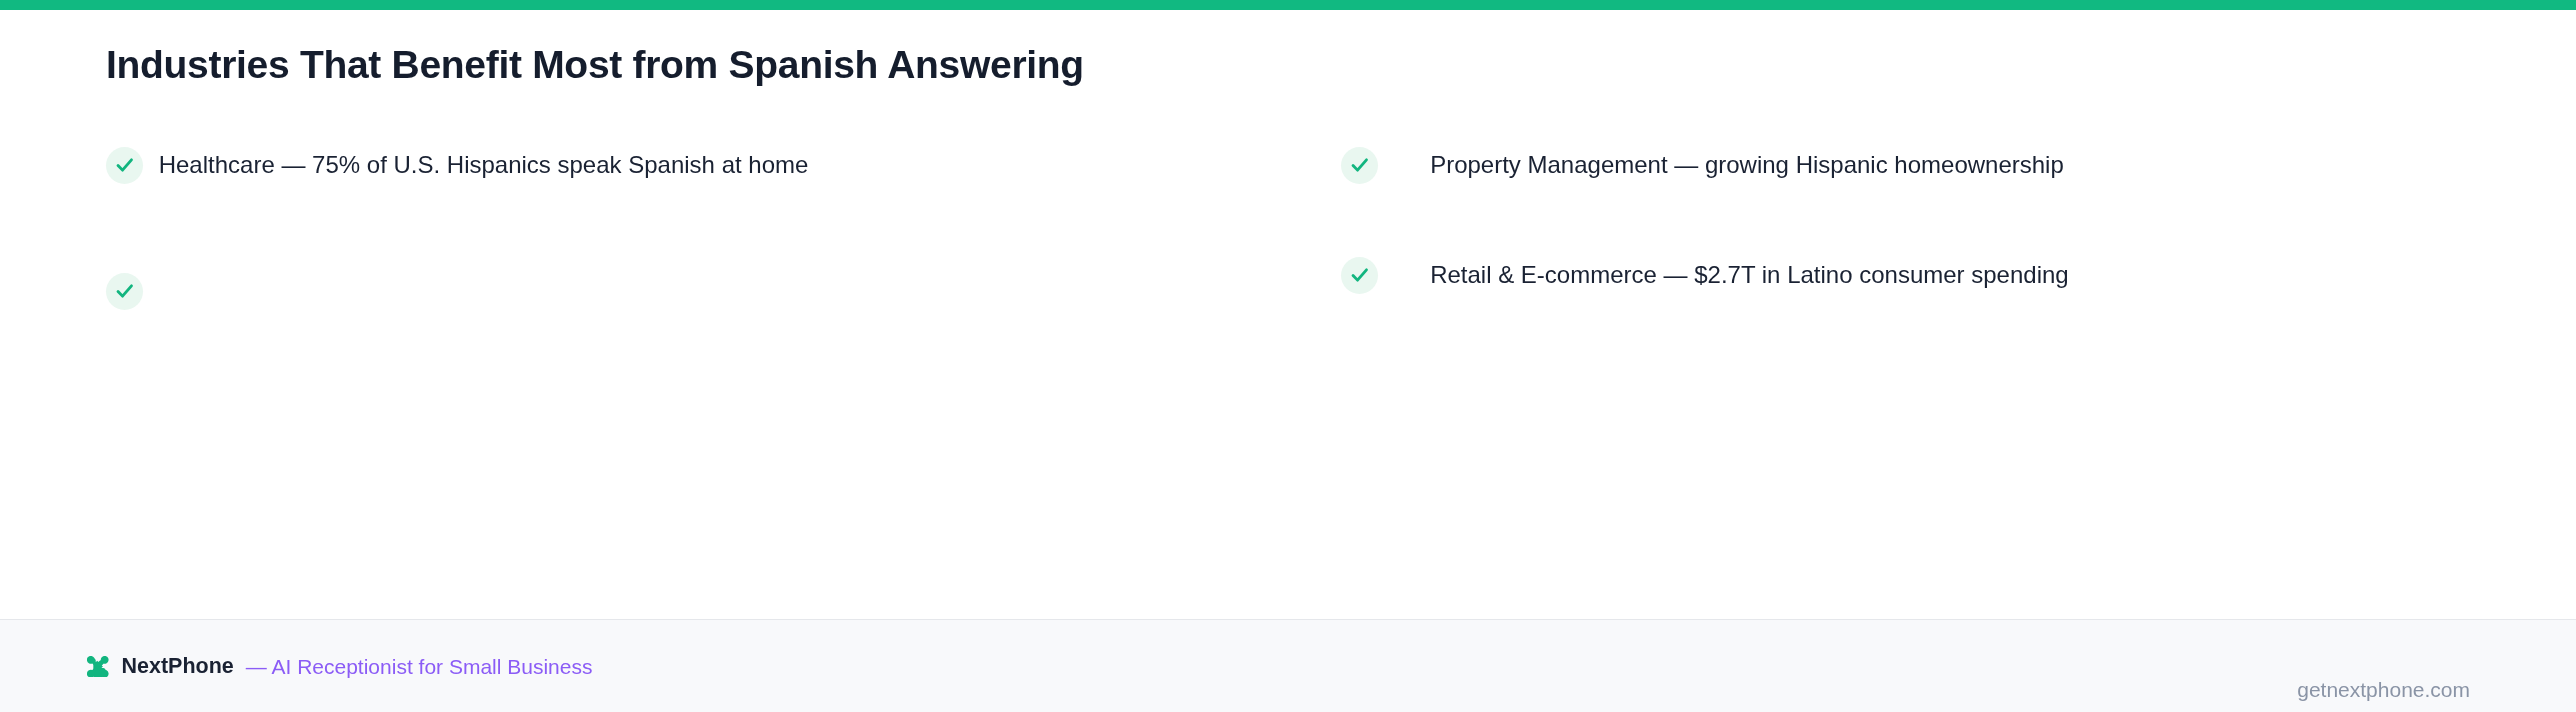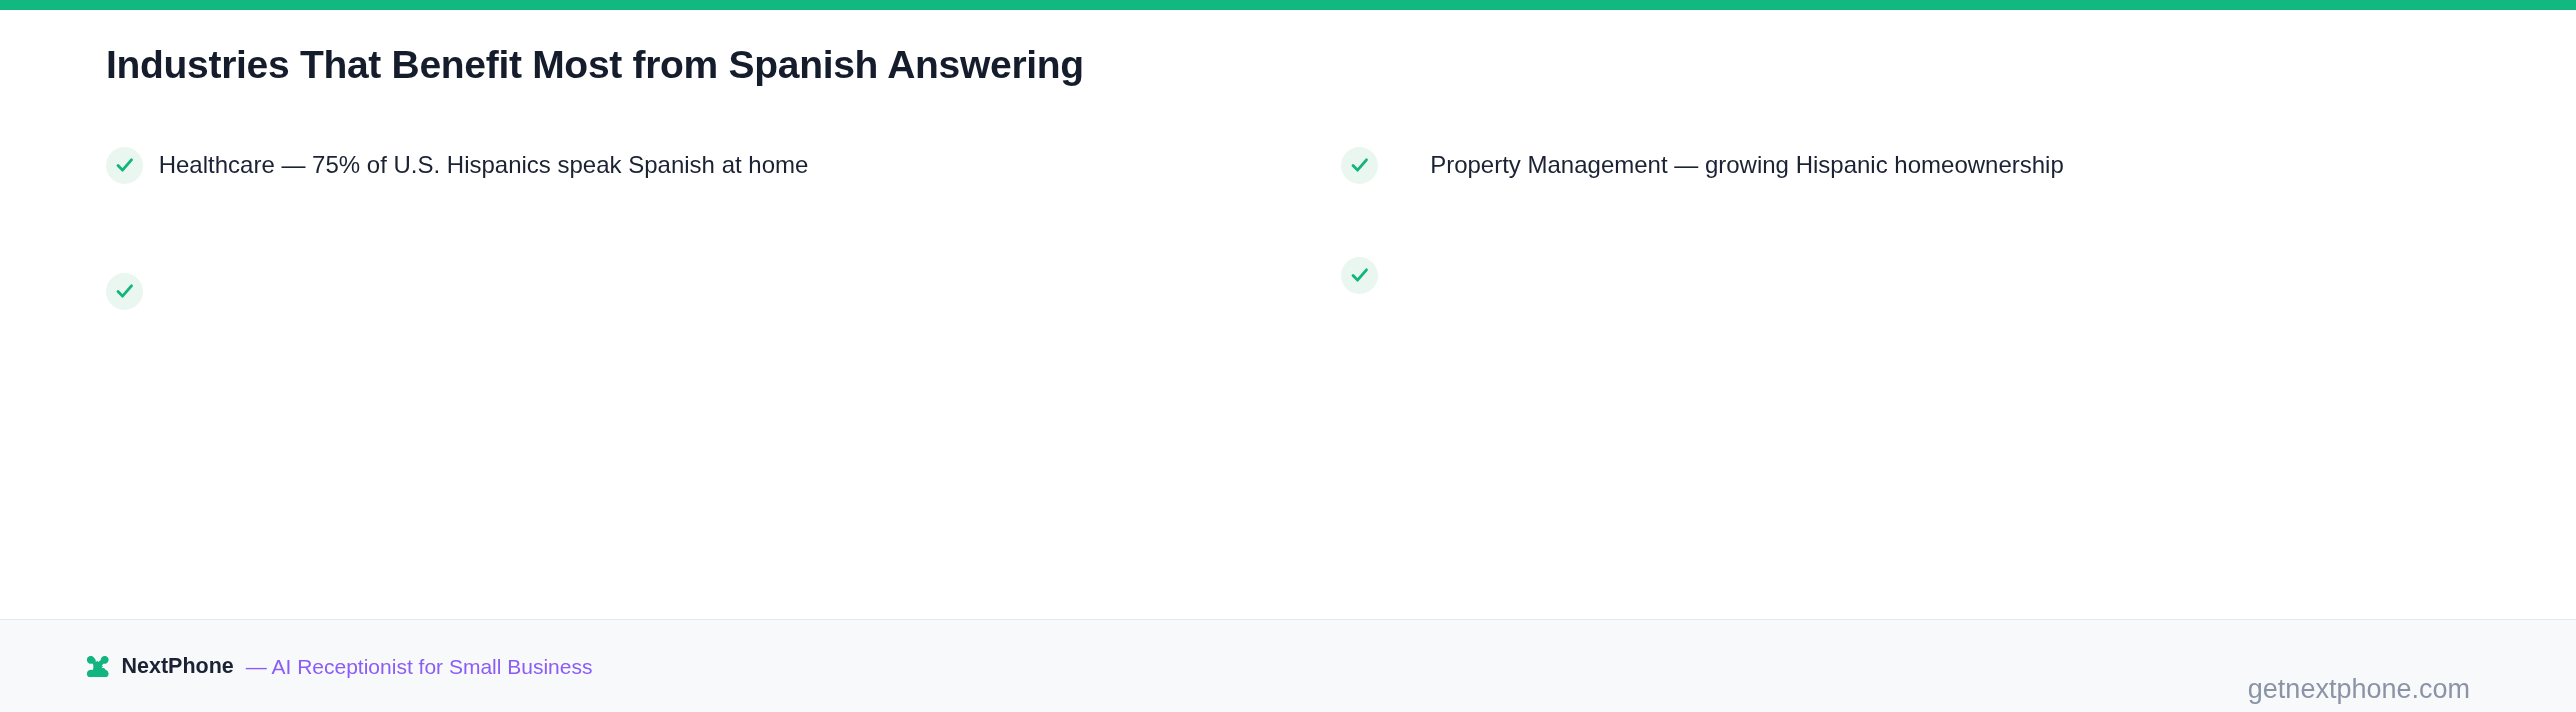--- a/index.html
+++ b/index.html
@@ -129,21 +129,21 @@
     color: #1a2233;
     margin-right: 12px;
     white-space: nowrap;
   }
   .brand-tagline {
     font-size: 21px;
     color: #8b5cf6;
     white-space: nowrap;
   }
   .footer-url {
-    font-size: 27px;
+    font-size: 21px;
     color: #8a94a6;
     white-space: nowrap;
     margin-top: 46px;
   }
 </style>
 </head>
 <body>
 
 <div class="slide">
 
@@ -187,20 +187,21 @@
           </span>
           <span class="bullet-text">Property Management — growing Hispanic homeownership</span>
         </div>
 
         <div class="bullet">
           <span class="check-circle">
             <svg width="21.5" height="21.5" viewBox="0 0 24 24" fill="none" stroke="#12b57f" stroke-width="3.2" stroke-linecap="round" stroke-linejoin="round">
               <path d="M4.5 12.8 L9.5 18 L19.5 6.5"></path>
             </svg>
           </span>
+          <span class="bullet-text">Retail &amp; E-commerce — $2.7T in Latino consumer spending</span>
         </div>
 
       </div>
 
     </div>
 
   </div>
 
   <div class="footer">
     <div class="footer-left">

